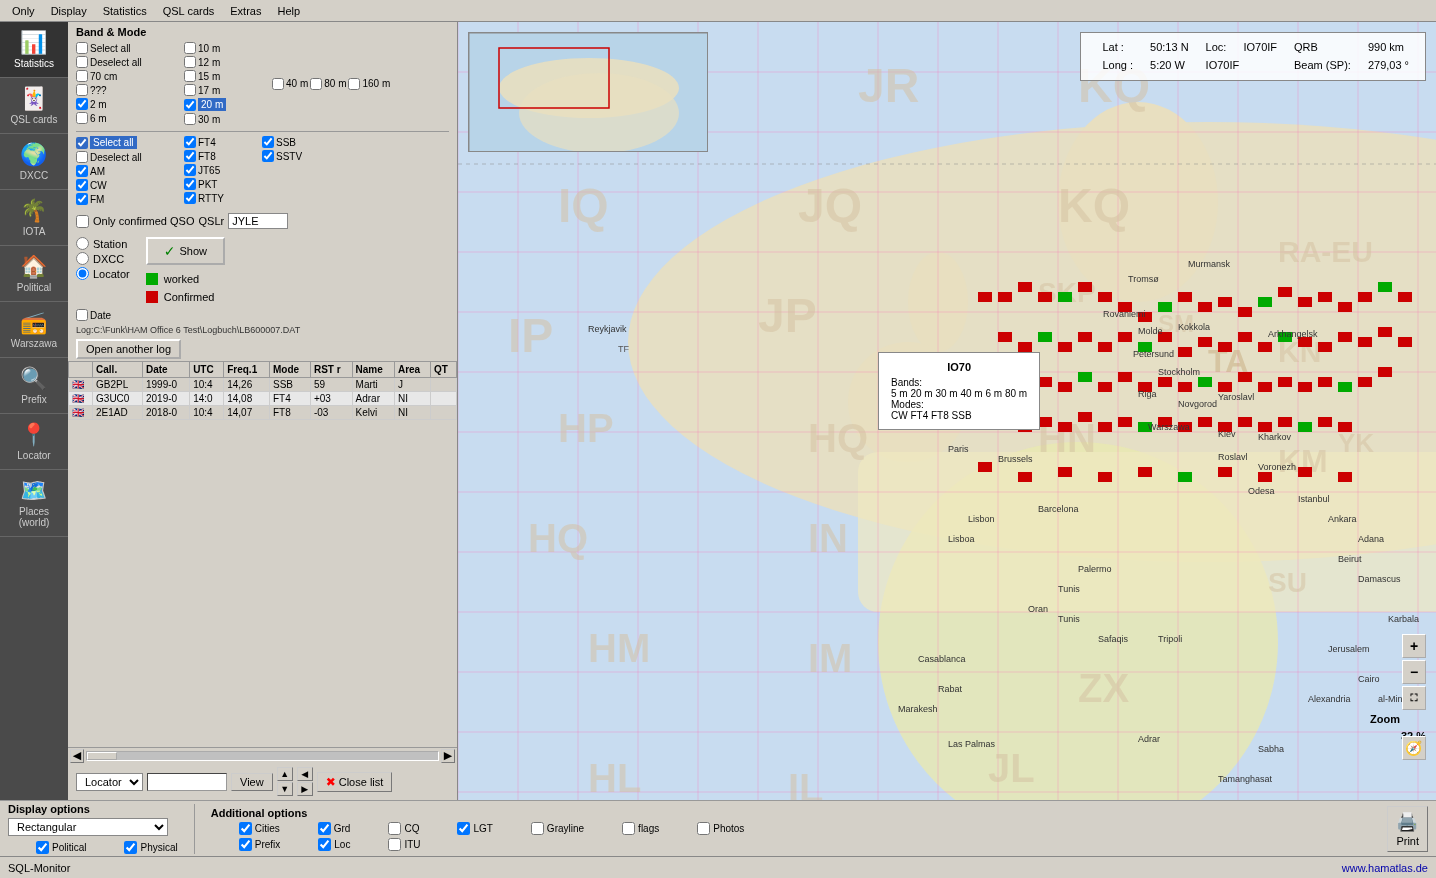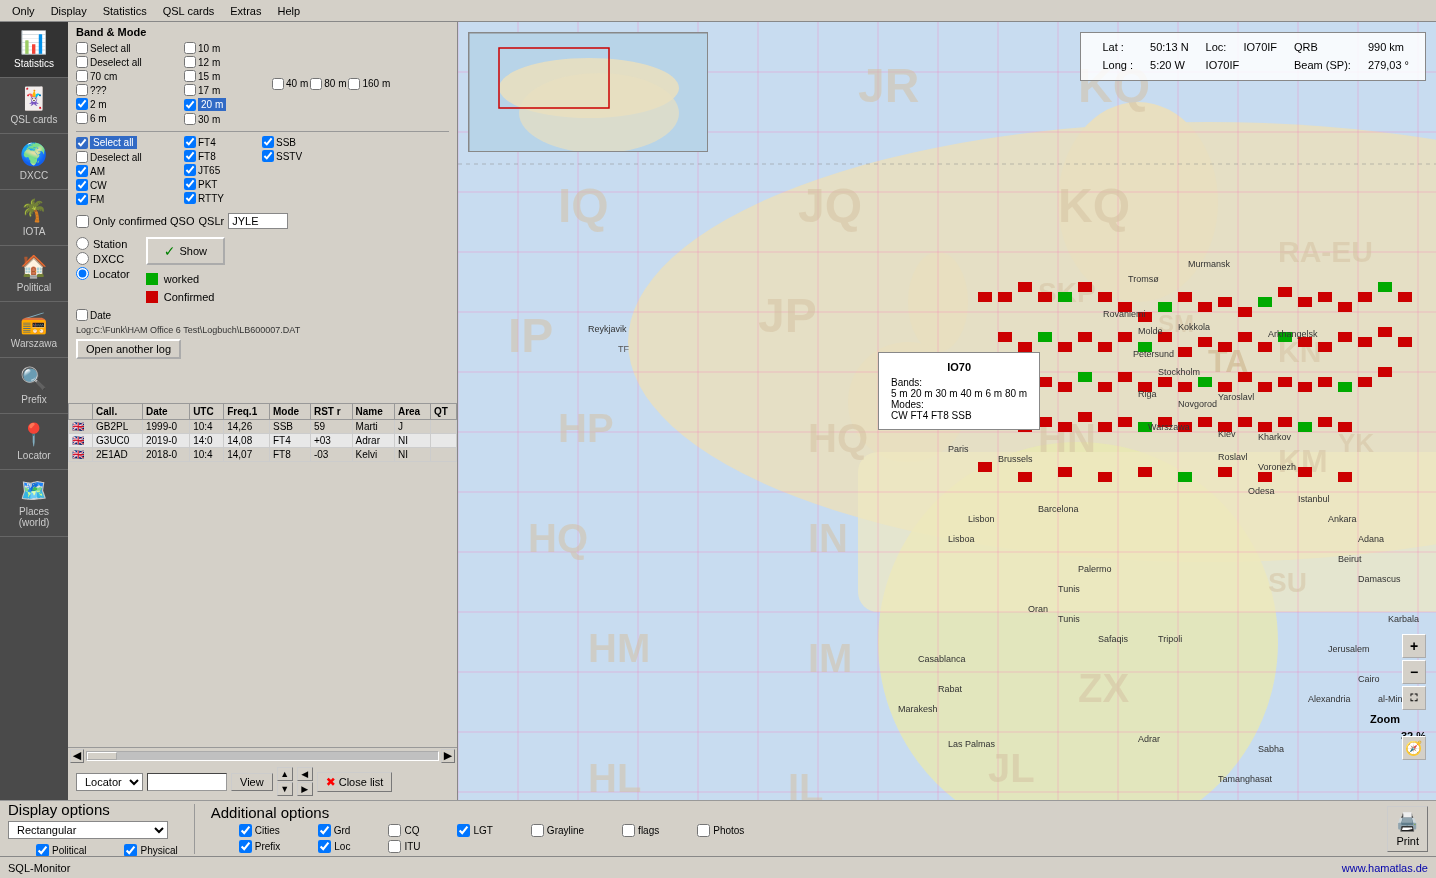--- a/index.html
+++ b/index.html
@@ -30,21 +30,21 @@
     .radio-group { display: flex; flex-direction: column; gap: 2px; }
     .radio-row { display: flex; align-items: center; gap: 4px; font-size: 11px; }
 
     
     .show-btn { background: #d4d0c8; border: 2px outset #fff; padding: 4px 16px; cursor: pointer; font-size: 11px; display: flex; align-items: center; gap: 4px; }
     .legend-item { display: flex; align-items: center; gap: 6px; }
     .legend-color { width: 12px; height: 12px; }
 
     
     .log-section { flex: 1; overflow: auto; }
-    .log-table { width: 100%; border-collapse: collapse; font-size: 10px; margin-top: 42px; }
+    .log-table { width: 100%; border-collapse: collapse; font-size: 10px; }
     .log-table th { background: #d4d0c8; border: 1px solid #999; padding: 2px 3px; text-align: left; position: sticky; top: 0; }
     .log-table td { border: 1px solid #ccc; padding: 1px 3px; white-space: nowrap; }
     .log-table tr:nth-child(even) { background: #e8e8e8; }
 
     
     .bottom-controls { padding: 4px 8px; display: flex; align-items: center; gap: 4px; }
     .locator-combo { padding: 1px 4px; font-size: 11px; border: 1px solid #888; background: white; }
     .view-btn { padding: 2px 8px; border: 1px outset #ccc; background: #d4d0c8; cursor: pointer; font-size: 11px; }
     .scroll-btn { width: 16px; height: 14px; border: 1px outset #ccc; background: #d4d0c8; cursor: pointer; font-size: 9px; display: flex; align-items: center; justify-content: center; }
     .close-list-btn { padding: 2px 8px; border: 1px outset #ccc; background: #d4d0c8; cursor: pointer; font-size: 11px; display: flex; align-items: center; gap: 3px; }
@@ -67,21 +67,21 @@
     .mini-map { position: absolute; top: 10px; left: 10px; width: 240px; height: 120px; border: 1px solid #888; background: #b8d4e8; overflow: hidden; }
 
     
     .status-bar { height: 22px; background: #d4d0c8; border-top: 1px solid #888; display: flex; align-items: center; font-size: 11px; padding: 0 8px; }
     .status-left { flex: 1; }
     .status-right { margin-left: auto; color: #00a; }
 
     
     .display-options-bar { background: #d4d0c8; border-top: 1px solid #999; height: 56px; display: flex; align-items: center; padding: 0 8px; gap: 12px; }
     .disp-section { display: flex; flex-direction: column; gap: 3px; }
-    .disp-label { font-size: 15px; font-weight: normal; }
+    .disp-label { font-size: 11px; font-weight: bold; }
     .disp-options-combo { padding: 1px 4px; font-size: 11px; border: 1px solid #888; background: white; width: 160px; }
     .checkbox-opt { display: flex; align-items: center; gap: 3px; font-size: 10px; padding-left: 28px; }
     .checkbox-row-opts { display: flex; gap: 10px; }
     .print-btn { margin-left: auto; padding: 4px 8px; border: 1px outset #ccc; background: #d4d0c8; cursor: pointer; font-size: 11px; display: flex; flex-direction: column; align-items: center; gap: 2px; }
 
     
     .log-path { font-size: 9px; color: #333; padding: 2px 8px; }
     .open-log-btn { margin: 2px 8px; padding: 2px 8px; border: 2px outset #fff; background: #d4d0c8; cursor: pointer; font-size: 11px; width: fit-content; }
 
     

